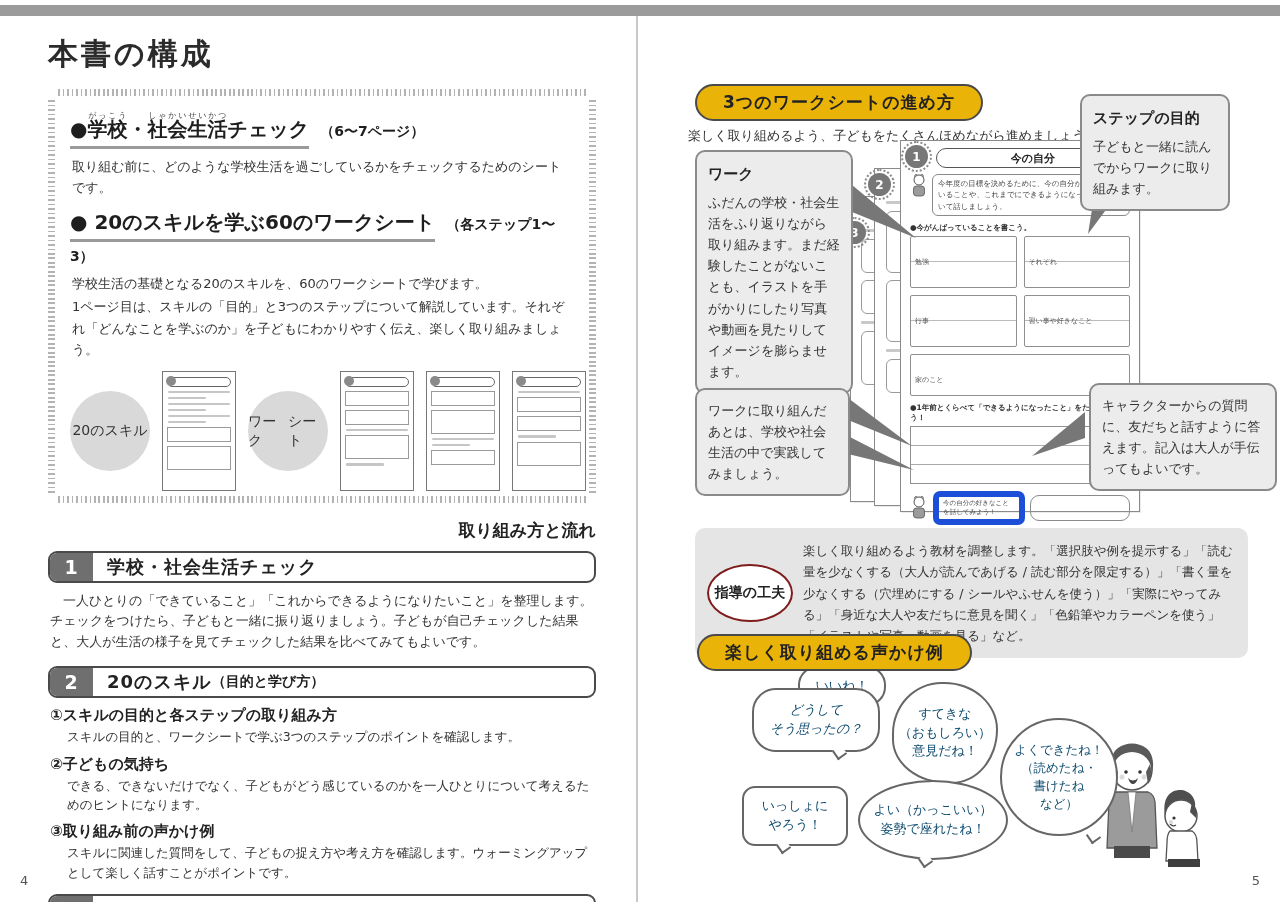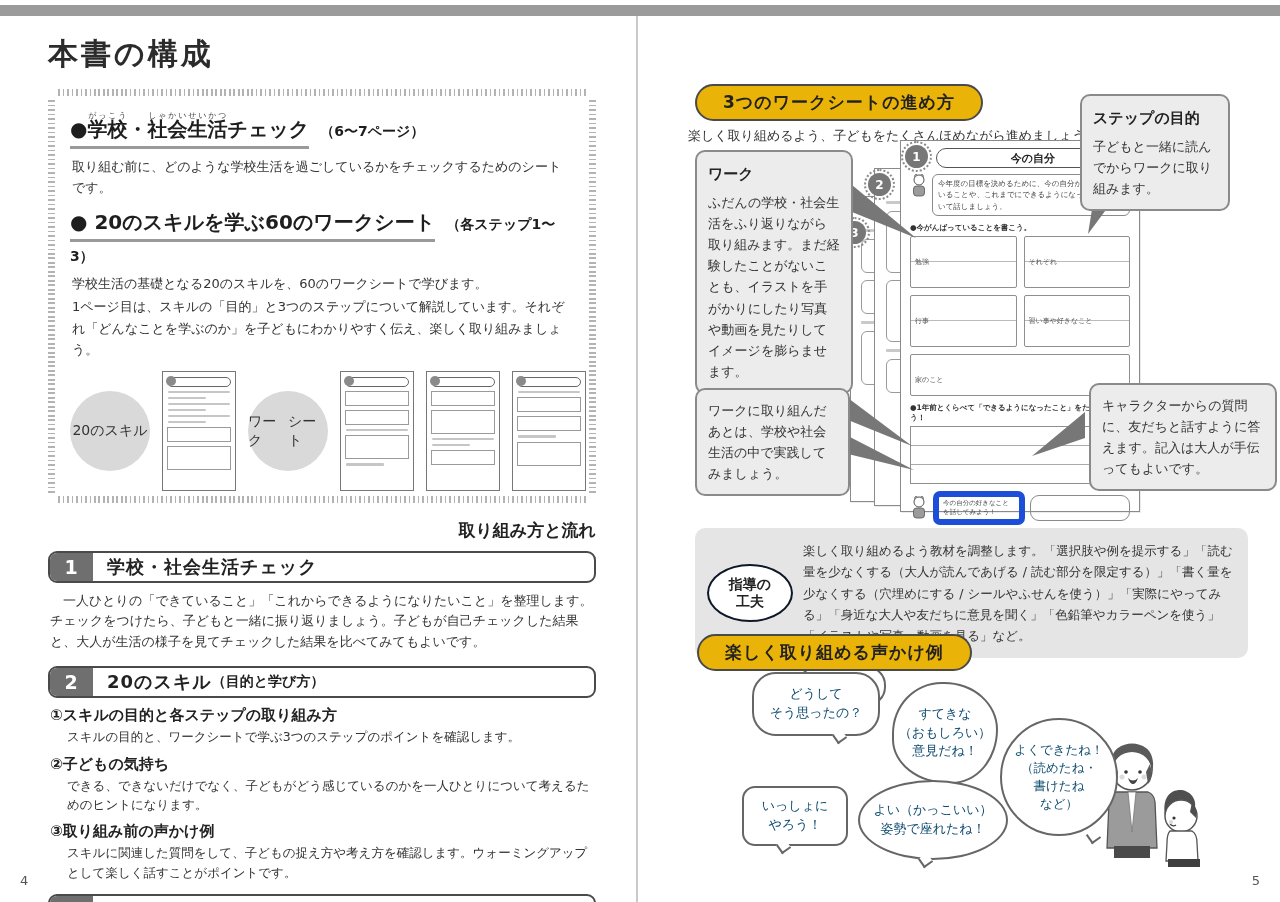--- a/index.html
+++ b/index.html
@@ -101,30 +101,30 @@
   .ws-bottom .tiny-bubble { border:6px solid #1d4ed8; border-radius:7px; font-size:6.5px; color:#444;
     padding:2px 4px; line-height:1.4; width:92px; }
   .ws-bottom .answer-box { flex:1; border:1px solid #8a8a8a; border-radius:9px; height:26px; }
   .ph-line { height:3px; background:#c9c9c9; margin:6px 2px; border-radius:1px; }
   .ph-box { border:1px solid #9a9a9a; border-radius:6px; height:34px; margin:7px 2px; }
 
   
   .guide-panel { position:absolute; left:35px; top:528px; width:553px; background:#e5e5e5; border-radius:10px;
     padding:12px 14px 12px 108px; font-size:12.5px; line-height:1.7; color:#333; z-index:2; }
   .guide-oval { position:absolute; left:12px; top:50%; transform:translateY(-50%); width:86px; height:58px;
-    background:#fff; border:2px solid #0f172a; border-radius:50%; display:flex; flex-direction:column;
+    background:#fff; border:2px solid #7f1d1d; border-radius:50%; display:flex; flex-direction:row;
     align-items:center; justify-content:center; font-size:14px; font-weight:bold; line-height:1.25; color:#222; }
 
   
   .voice { position:absolute; background:#fff; border:2px solid #666; display:flex; flex-direction:column;
     align-items:center; justify-content:center; font-size:13px; color:#0c4a6e; line-height:1.45; text-align:center; z-index:3; }
   .voice .tail { position:absolute; width:11px; height:11px; background:#fff;
     border-right:2px solid #666; border-bottom:2px solid #666; bottom:-7.5px; transform:rotate(55deg); }
   .v1 { left:138px; top:666px; width:88px; height:40px; border-radius:19px; }
-  .v2 { left:92px;  top:672px; width:128px; height:64px; border-radius:24px; }
+  .v2 { left:92px;  top:688px; width:128px; height:64px; border-radius:24px;font-style:italic; }
   .v3 { left:232px; top:682px; width:106px; height:102px; border-radius:48% 52% 45% 55% / 52% 48% 55% 45%; }
   .v4 { left:340px; top:718px; width:118px; height:118px; border-radius:50%; font-size:12.5px; }
   .v5 { left:82px;  top:786px; width:106px; height:60px; border-radius:13px; }
   .v6 { left:198px; top:780px; width:150px; height:80px; border-radius:50%; }
 
   .illustration { position:absolute; left:424px; top:738px; z-index:2; }
 </style>
 </head>
 <body>
 

